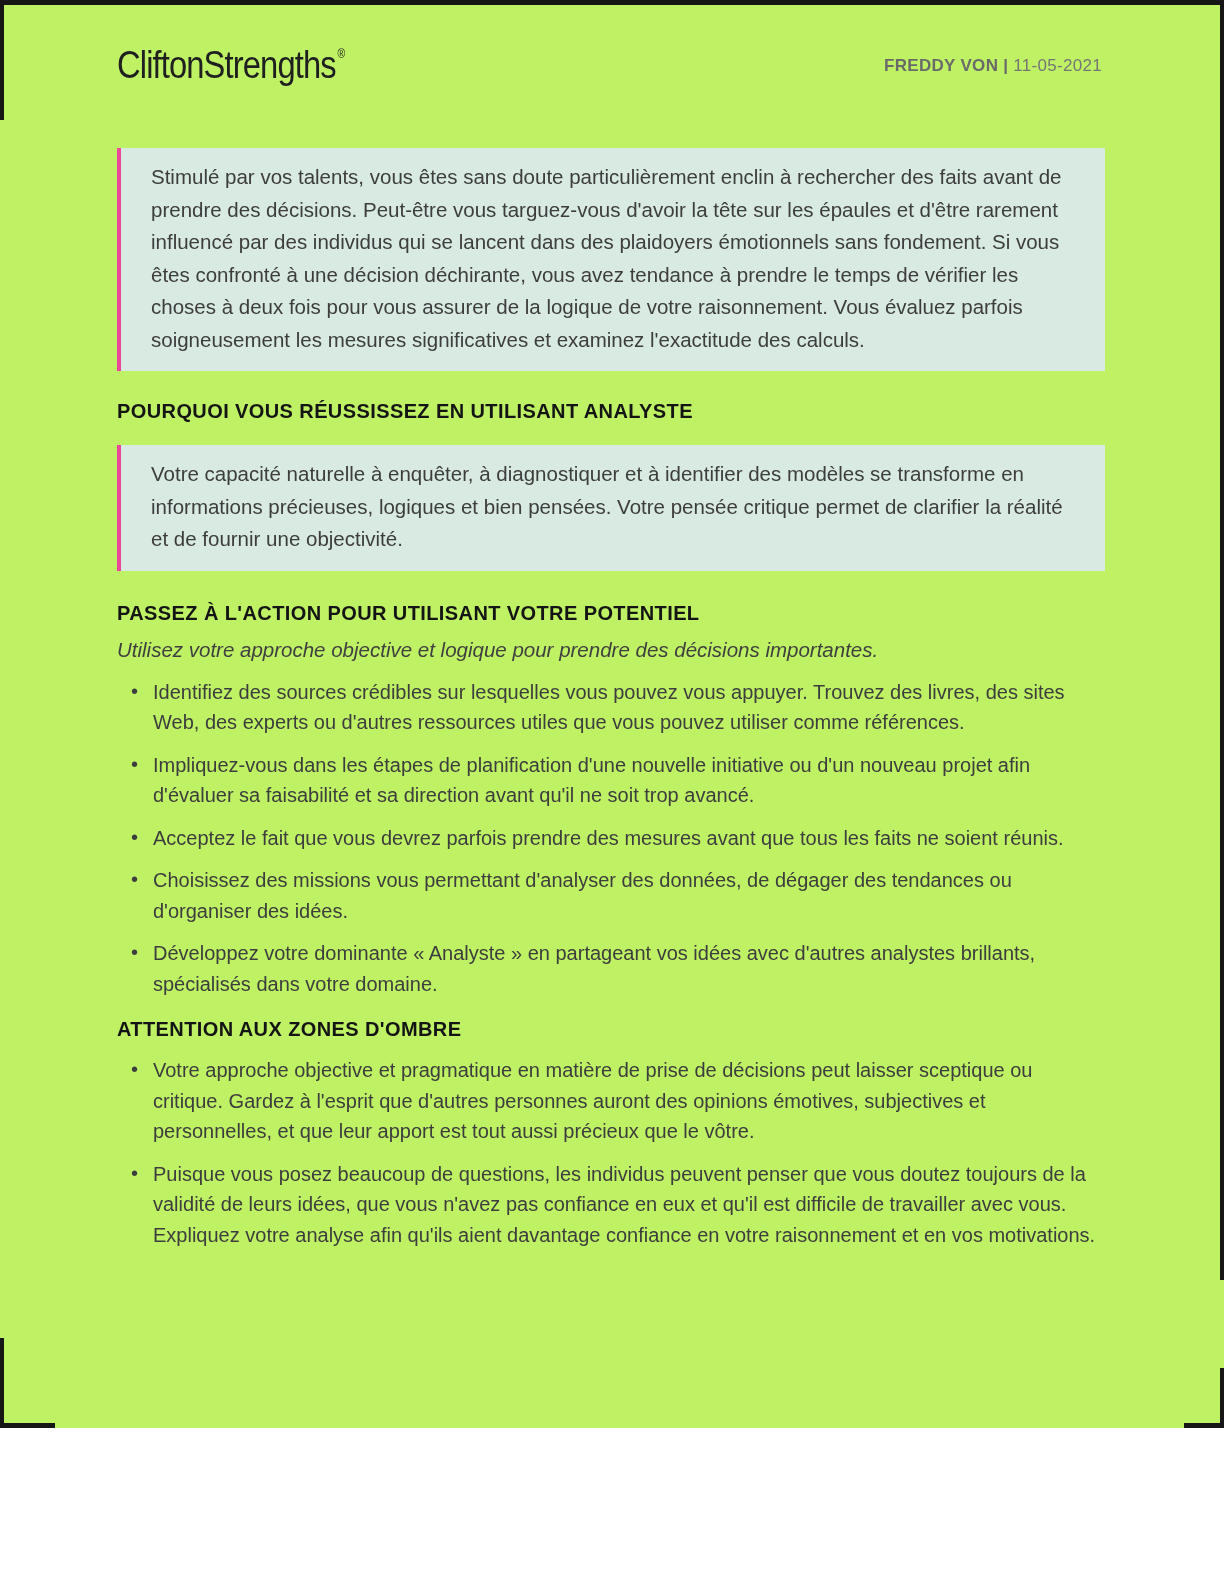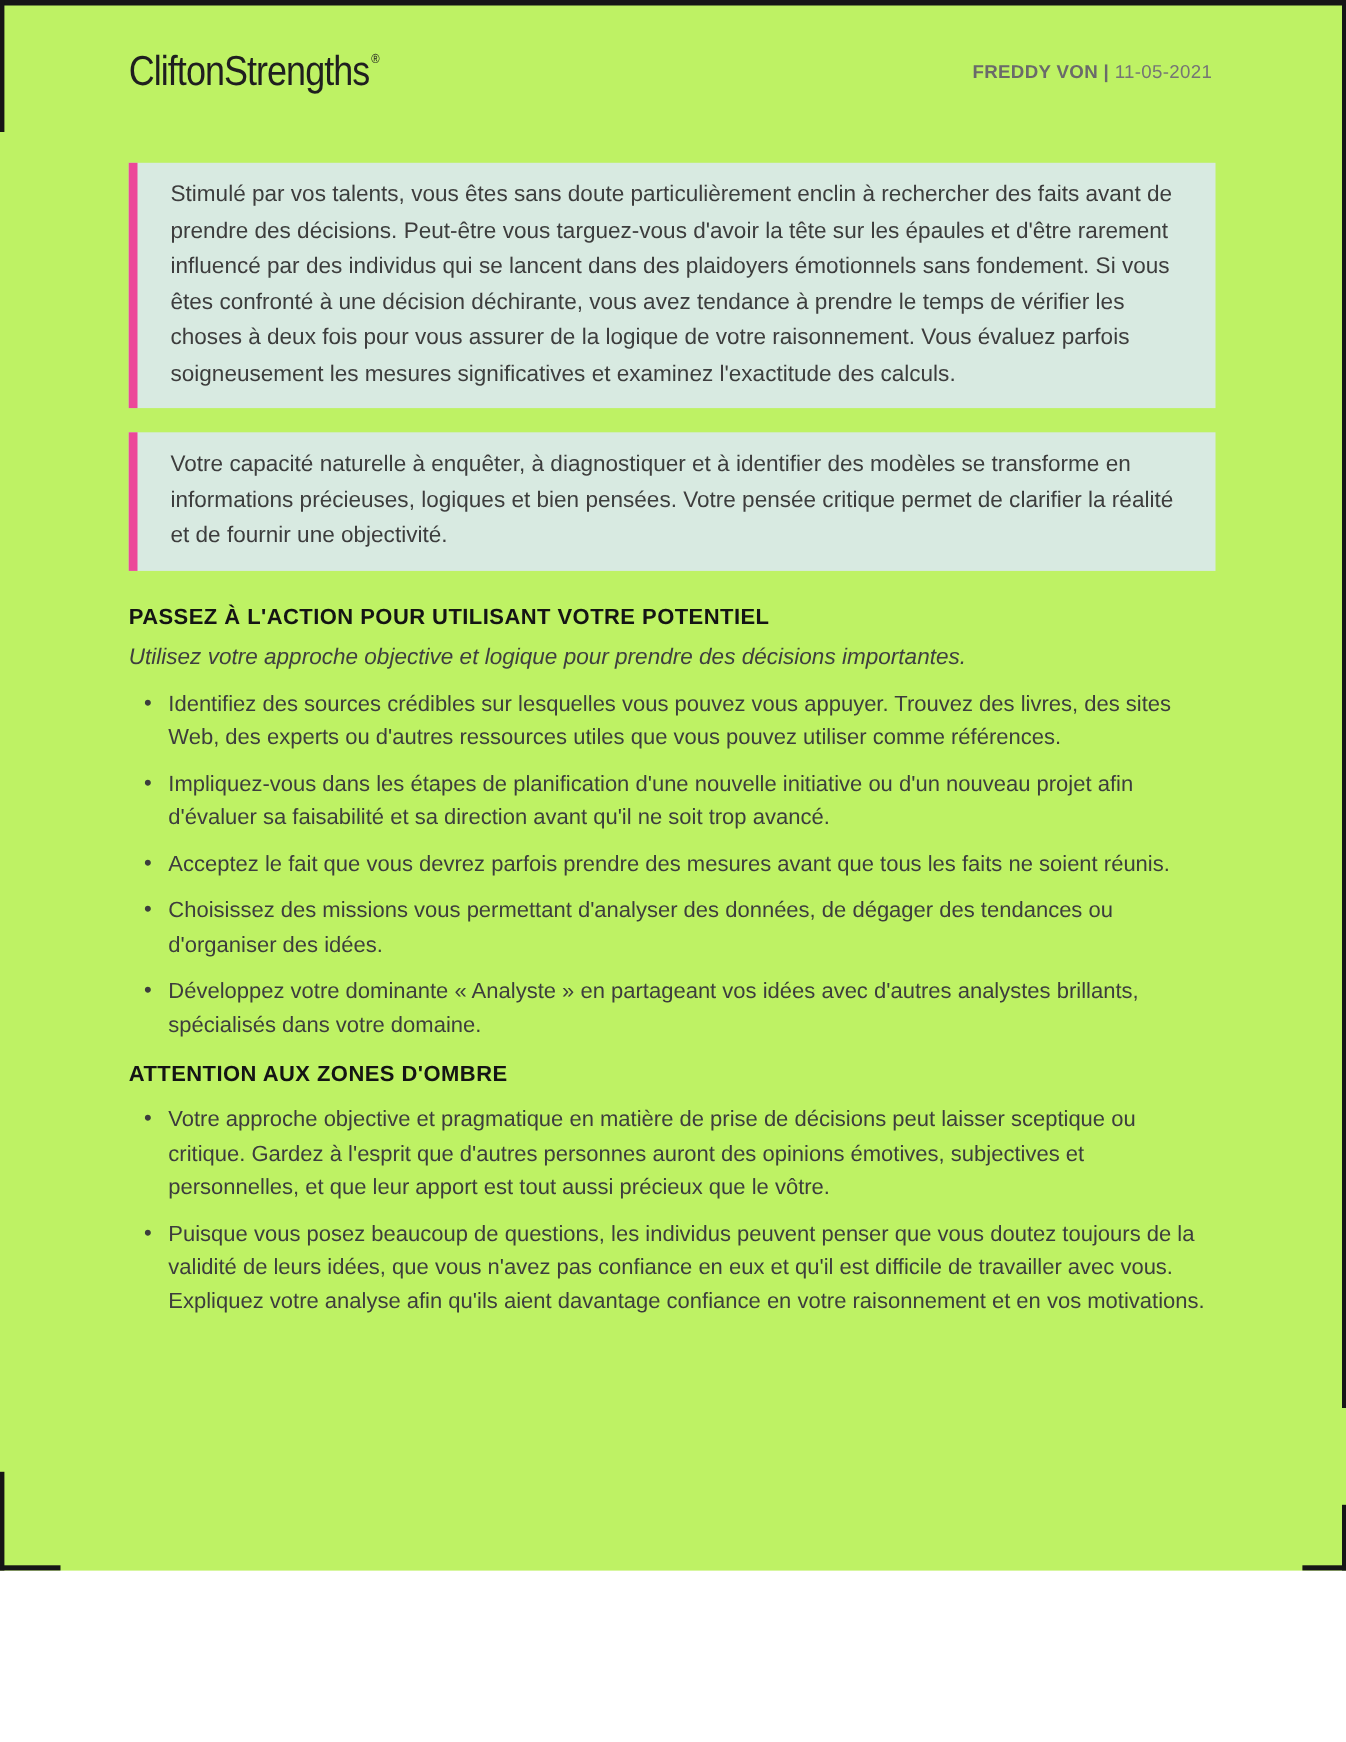--- a/index.html
+++ b/index.html
@@ -66,21 +66,21 @@
   
   .main {
     position: absolute;
     top: 148px;
     left: 117px;
     width: 988px;
   }
 
   .callout {
     background: #D8EAE1;
-    border-left: 8px solid #ec4899;
+    border-left: 4px solid #ec4899;
     padding: 13px 30px 15px 30px;
     box-sizing: border-box;
     font-size: 20.5px;
     line-height: 32.5px;
     color: #3d3d3d;
   }
 
   .section-heading {
     font-size: 20px;
     font-weight: 700;
@@ -154,20 +154,21 @@
       <span class="person">FREDDY VON |</span><span class="date">11-05-2021</span>
     </div>
   </div>
 
   <div class="main">
 
     <div class="callout">
       <span>Stimulé par vos talents, vous êtes sans doute particulièrement enclin à rechercher des faits avant de prendre des décisions. Peut-être vous targuez-vous d'avoir la tête sur les épaules et d'être rarement influencé par des individus qui se lancent dans des plaidoyers émotionnels sans fondement. Si vous êtes confronté à une décision déchirante, vous avez tendance à prendre le temps de vérifier les choses à deux fois pour vous assurer de la logique de votre raisonnement. Vous évaluez parfois soigneusement les mesures significatives et examinez l'exactitude des calculs.</span>
     </div>
 
+    <h2 class="section-heading h-why">POURQUOI VOUS RÉUSSISSEZ EN UTILISANT ANALYSTE</h2>
 
     <div class="callout callout-why">
       <span>Votre capacité naturelle à enquêter, à diagnostiquer et à identifier des modèles se transforme en informations précieuses, logiques et bien pensées. Votre pensée critique permet de clarifier la réalité et de fournir une objectivité.</span>
     </div>
 
     <h2 class="section-heading h-action">PASSEZ À L'ACTION POUR UTILISANT VOTRE POTENTIEL</h2>
 
     <div class="lead">Utilisez votre approche objective et logique pour prendre des décisions importantes.</div>
 
     <ul class="bullets">

